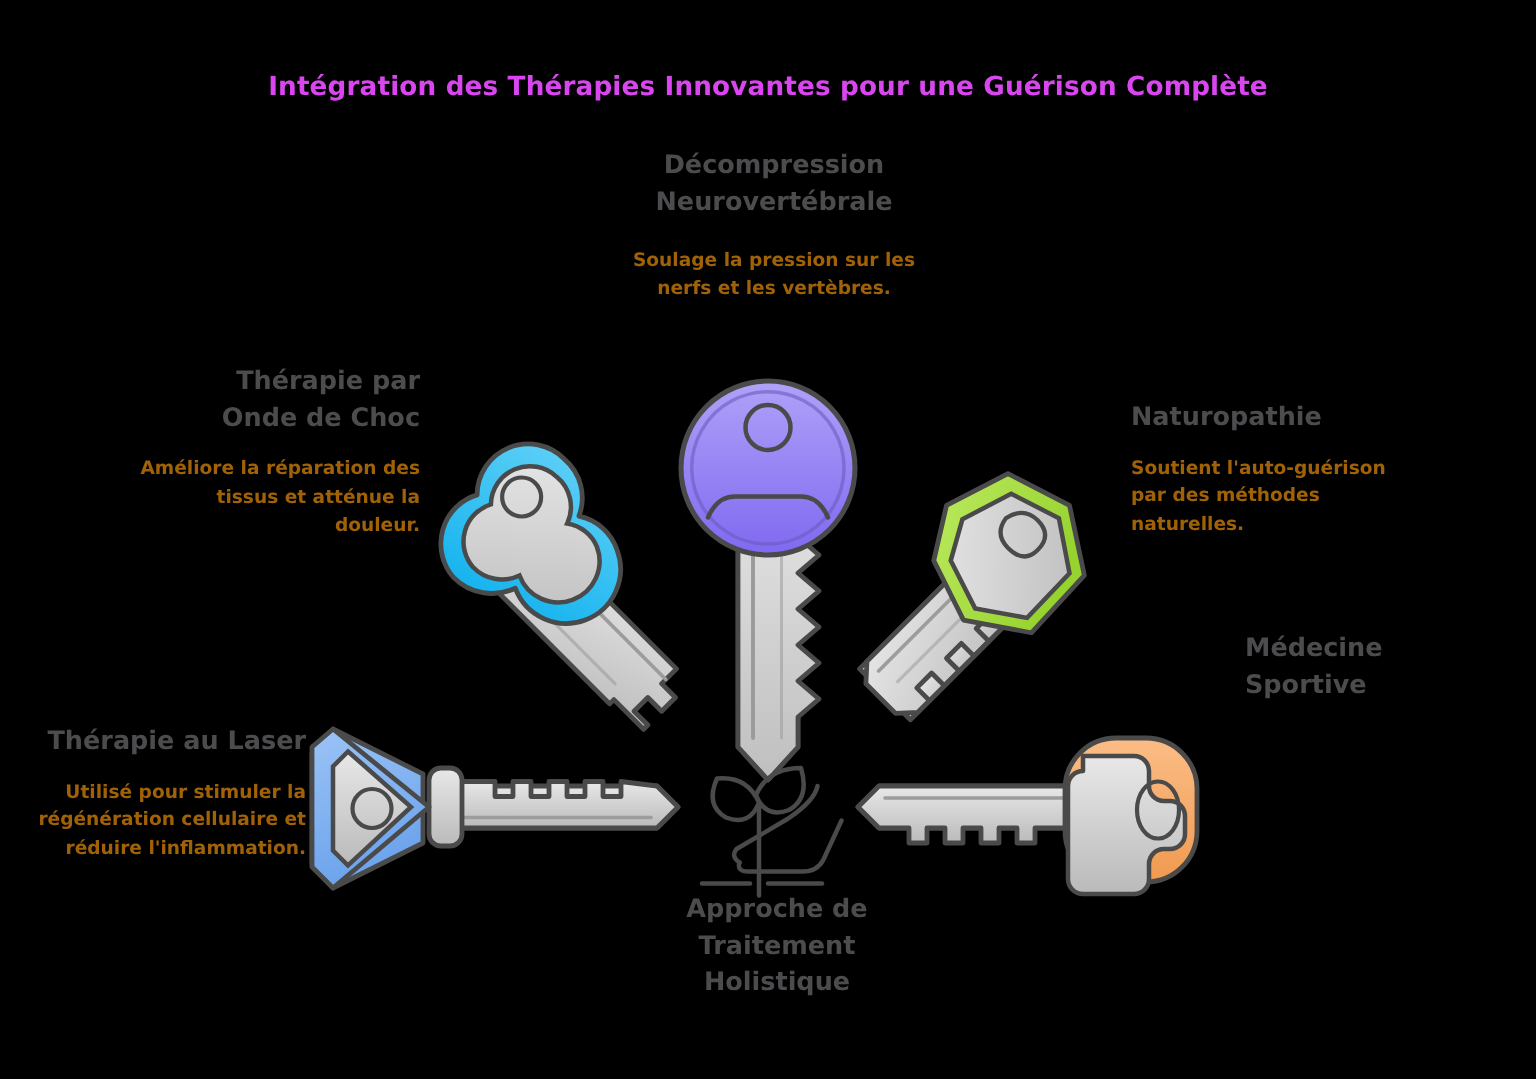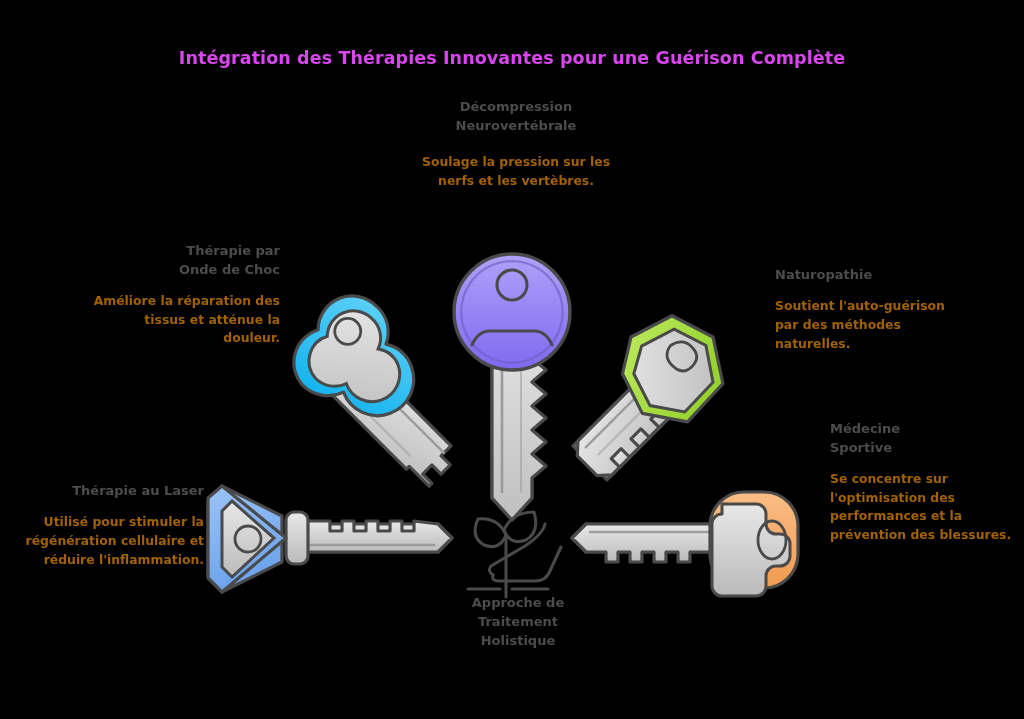--- a/index.html
+++ b/index.html
@@ -35,39 +35,39 @@
     letter-spacing: 0.1px;
     color: #d946ef;
     white-space: nowrap;
   }
 
   
   .node-label {
     position: absolute;
   }
   .node-title {
-    font-size: 13px;
+    font-size: 17px;
     font-weight: 700;
     color: #4c4c4e;
     line-height: 1.45;
     margin: 0 0 12px 0;
   }
   .node-desc {
     font-size: 12.4px;
     font-weight: 600;
     color: #a16207;
     line-height: 1.52;
     margin: 0;
   }
 
   .pos-top      { left: 412px; top:  98px; width: 208px; text-align: center; }
   .pos-top .node-title { margin-bottom: 17px; }
   .pos-left1    { left:  92px; top: 242px; width: 188px; text-align: right; }
   .pos-left2    { left:   8px; top: 482px; width: 196px; text-align: right; }
-  .pos-right1   { left: 775px; top: 266px; width: 196px; text-align: left; }
+  .pos-right1   { left: 754px; top: 266px; width: 196px; text-align: left; }
   .pos-right2   { left: 830px; top: 420px; width: 182px; text-align: left; }
   .pos-bottom   { left: 430px; top: 594px; width: 176px; text-align: center; }
   .pos-bottom .node-title { margin-bottom: 0; }
 
   
   #keys {
     position: absolute;
     left: 0;
     top: 0;
     width: 1024px;
@@ -251,21 +251,20 @@
   <div class="node-label pos-right1">
     <div class="node-title">Naturopathie</div>
     <div class="node-desc">Soutient l'auto-guérison par des méthodes naturelles.</div>
   </div>
 
   <div class="node-label pos-right2">
     <div class="node-title">
       <span>Médecine</span><br>
       <span>Sportive</span>
     </div>
-    <div class="node-desc">Se concentre sur l'optimisation des performances et la prévention des blessures.</div>
   </div>
 
   <div class="node-label pos-bottom">
     <div class="node-title">
       <span>Approche de</span><br>
       <span>Traitement</span><br>
       <span>Holistique</span>
     </div>
   </div>
 

